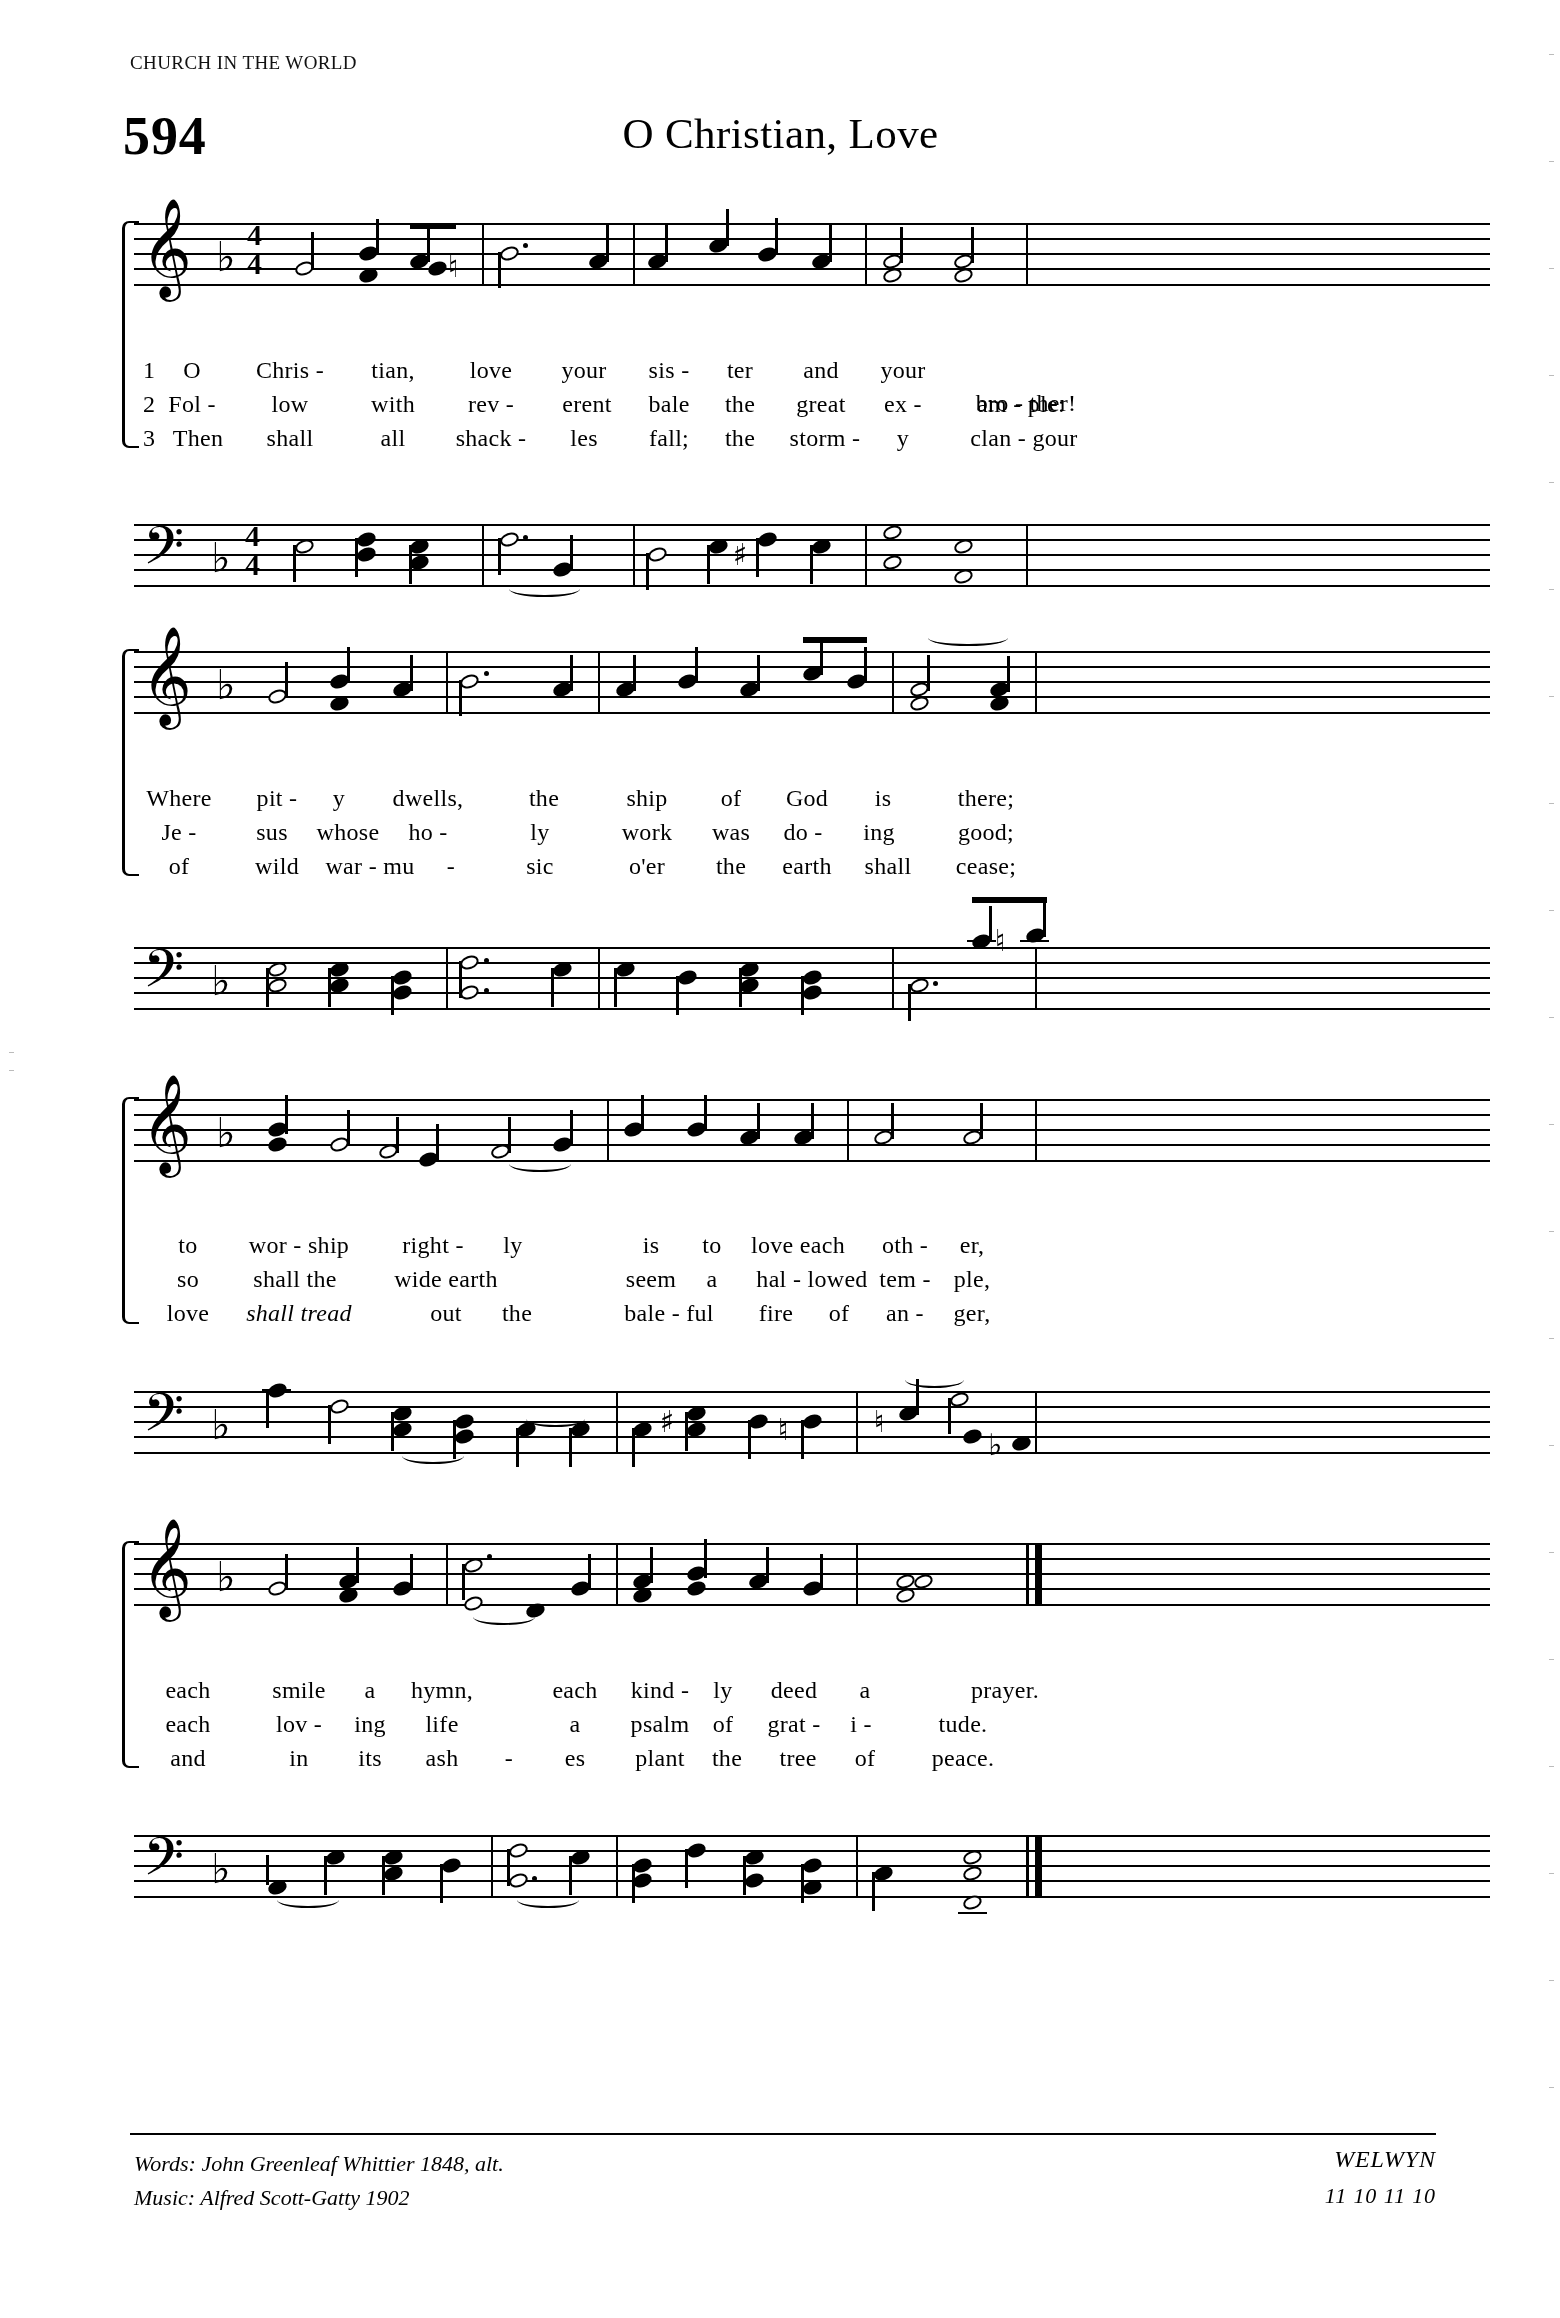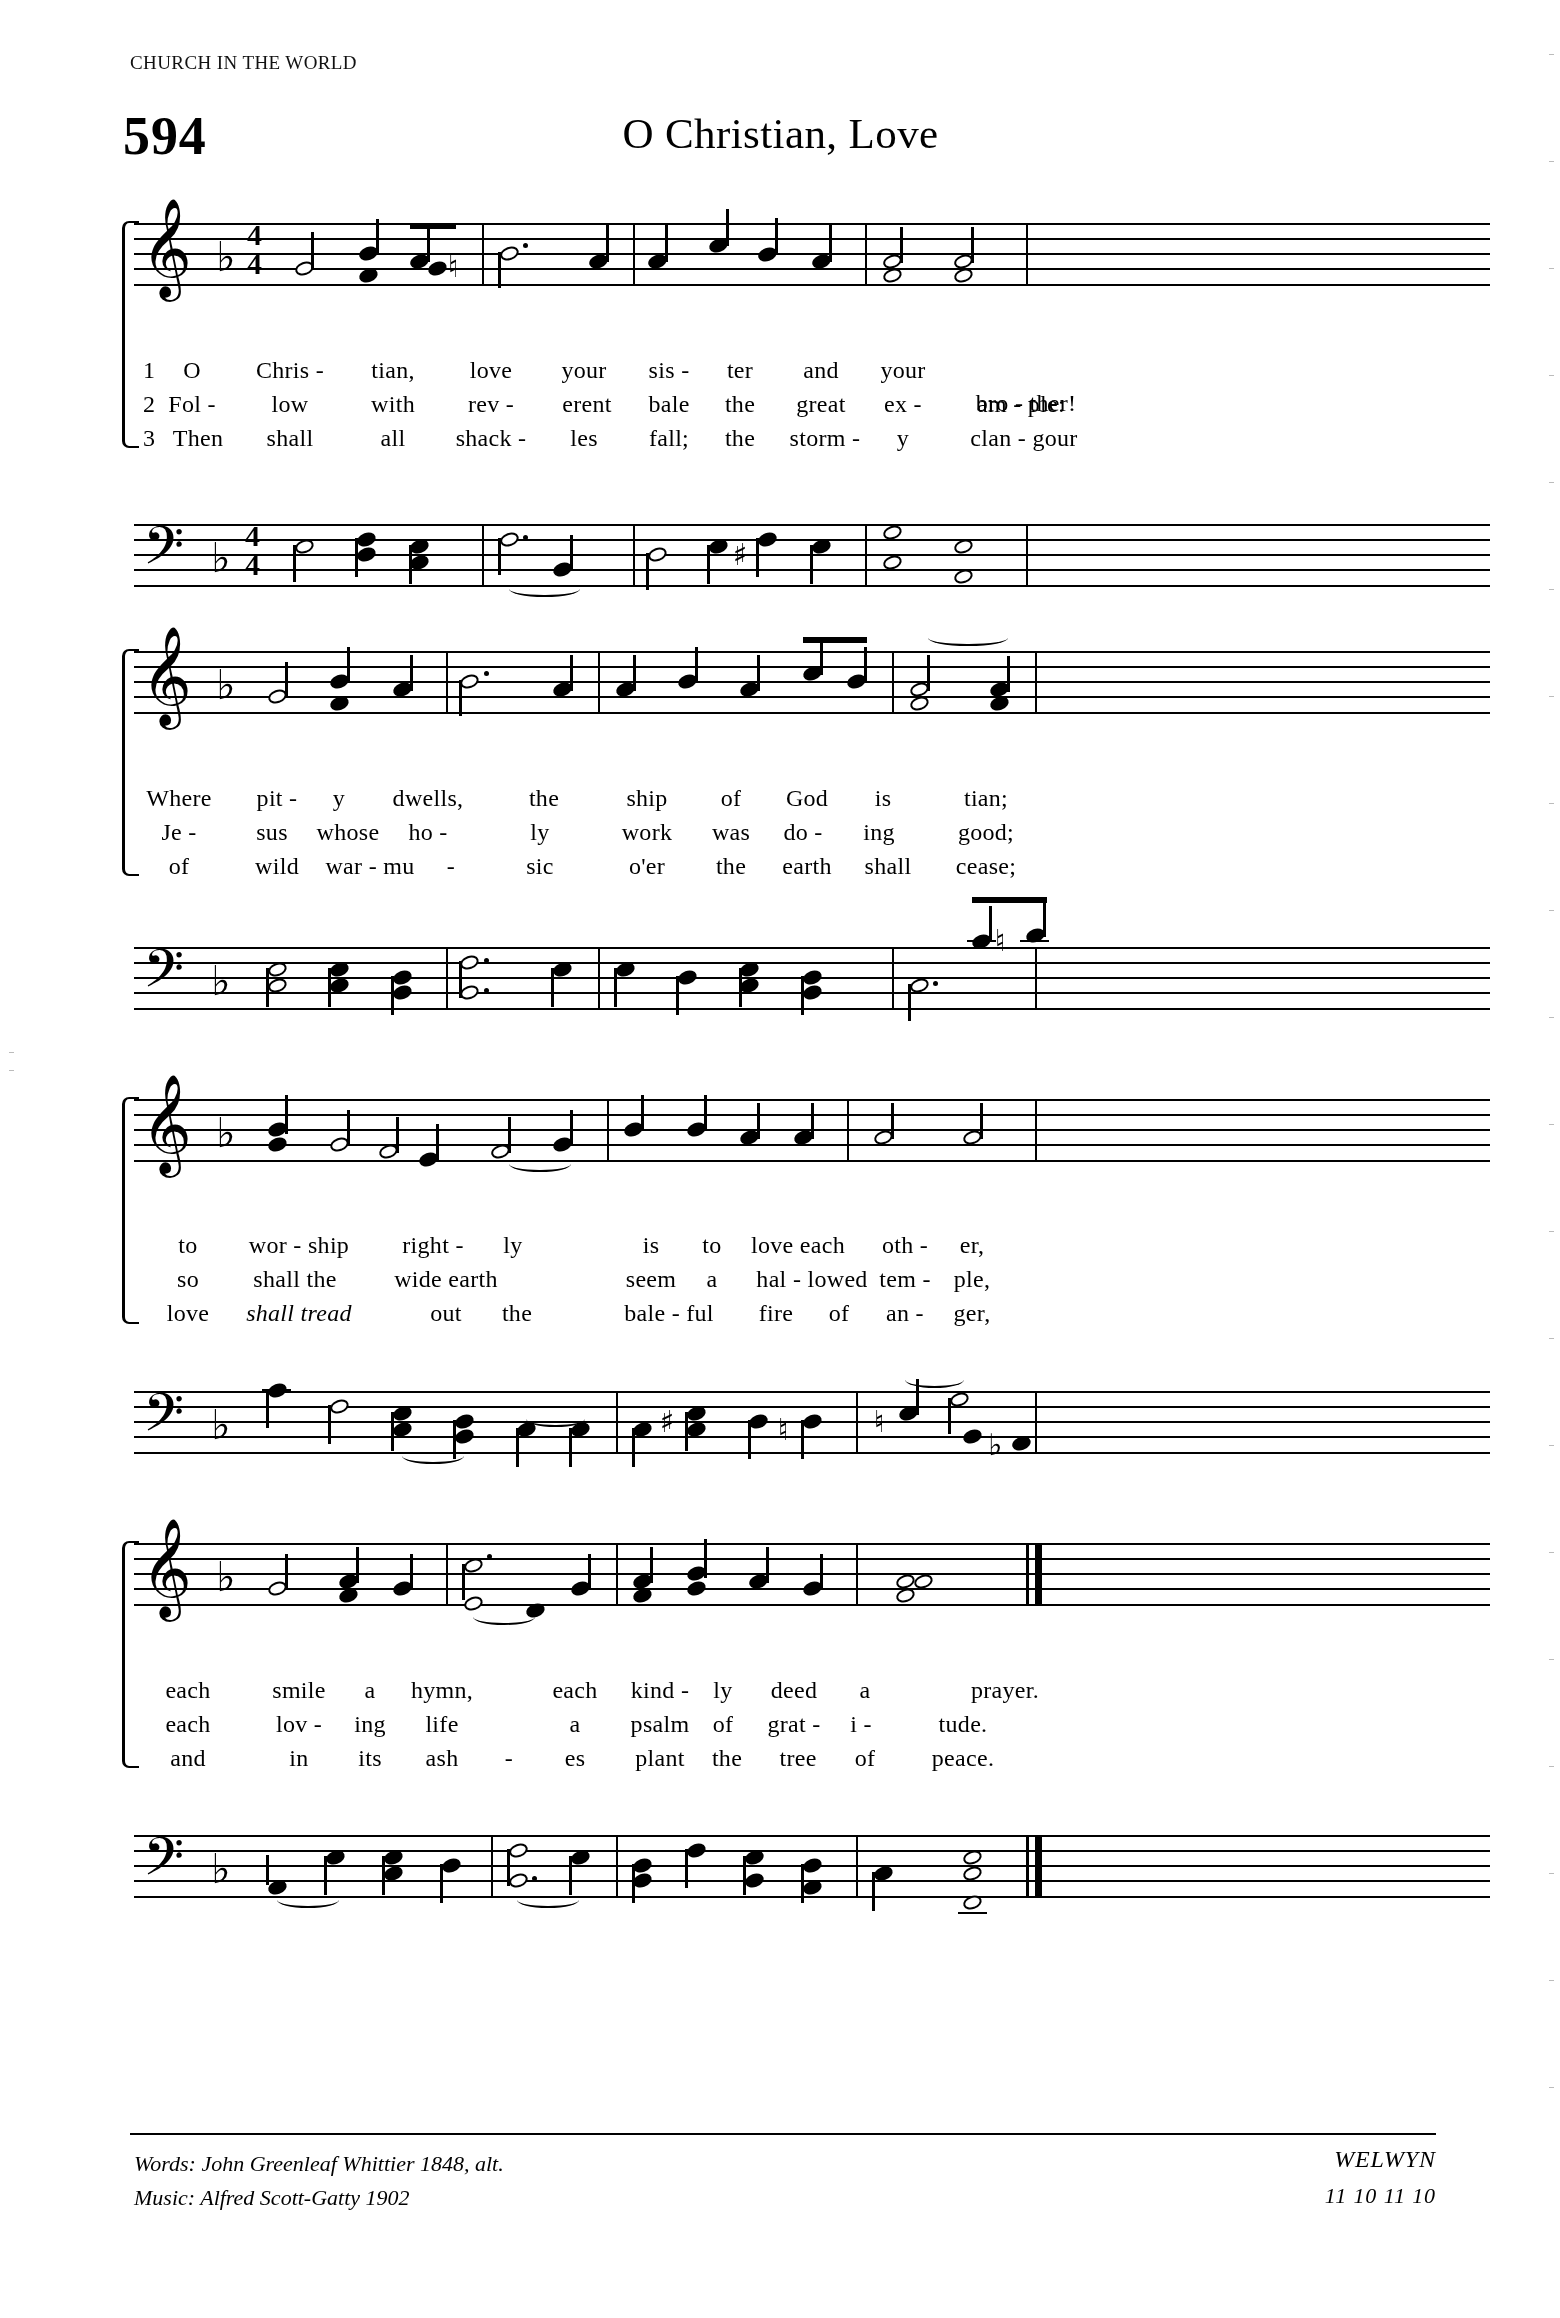--- a/index.html
+++ b/index.html
@@ -463,21 +463,21 @@
     <div class="lyric-line">
       <span class="syl" style="left:45px;">Where</span>
       <span class="syl" style="left:143px;">pit -</span>
       <span class="syl" style="left:205px;">y</span>
       <span class="syl" style="left:294px;">dwells,</span>
       <span class="syl" style="left:410px;">the</span>
       <span class="syl" style="left:513px;">ship</span>
       <span class="syl" style="left:597px;">of</span>
       <span class="syl" style="left:673px;">God</span>
       <span class="syl" style="left:749px;">is</span>
-      <span class="syl" style="left:852px;">tian;</span>
+      <span class="syl" style="left:852px;">there;</span>
     </div>
     <div class="lyric-line">
       <span class="syl" style="left:45px;">Je -</span>
       <span class="syl" style="left:138px;">sus</span>
       <span class="syl" style="left:214px;">whose</span>
       <span class="syl" style="left:294px;">ho -</span>
       <span class="syl" style="left:406px;">ly</span>
       <span class="syl" style="left:513px;">work</span>
       <span class="syl" style="left:597px;">was</span>
       <span class="syl" style="left:669px;">do -</span>

